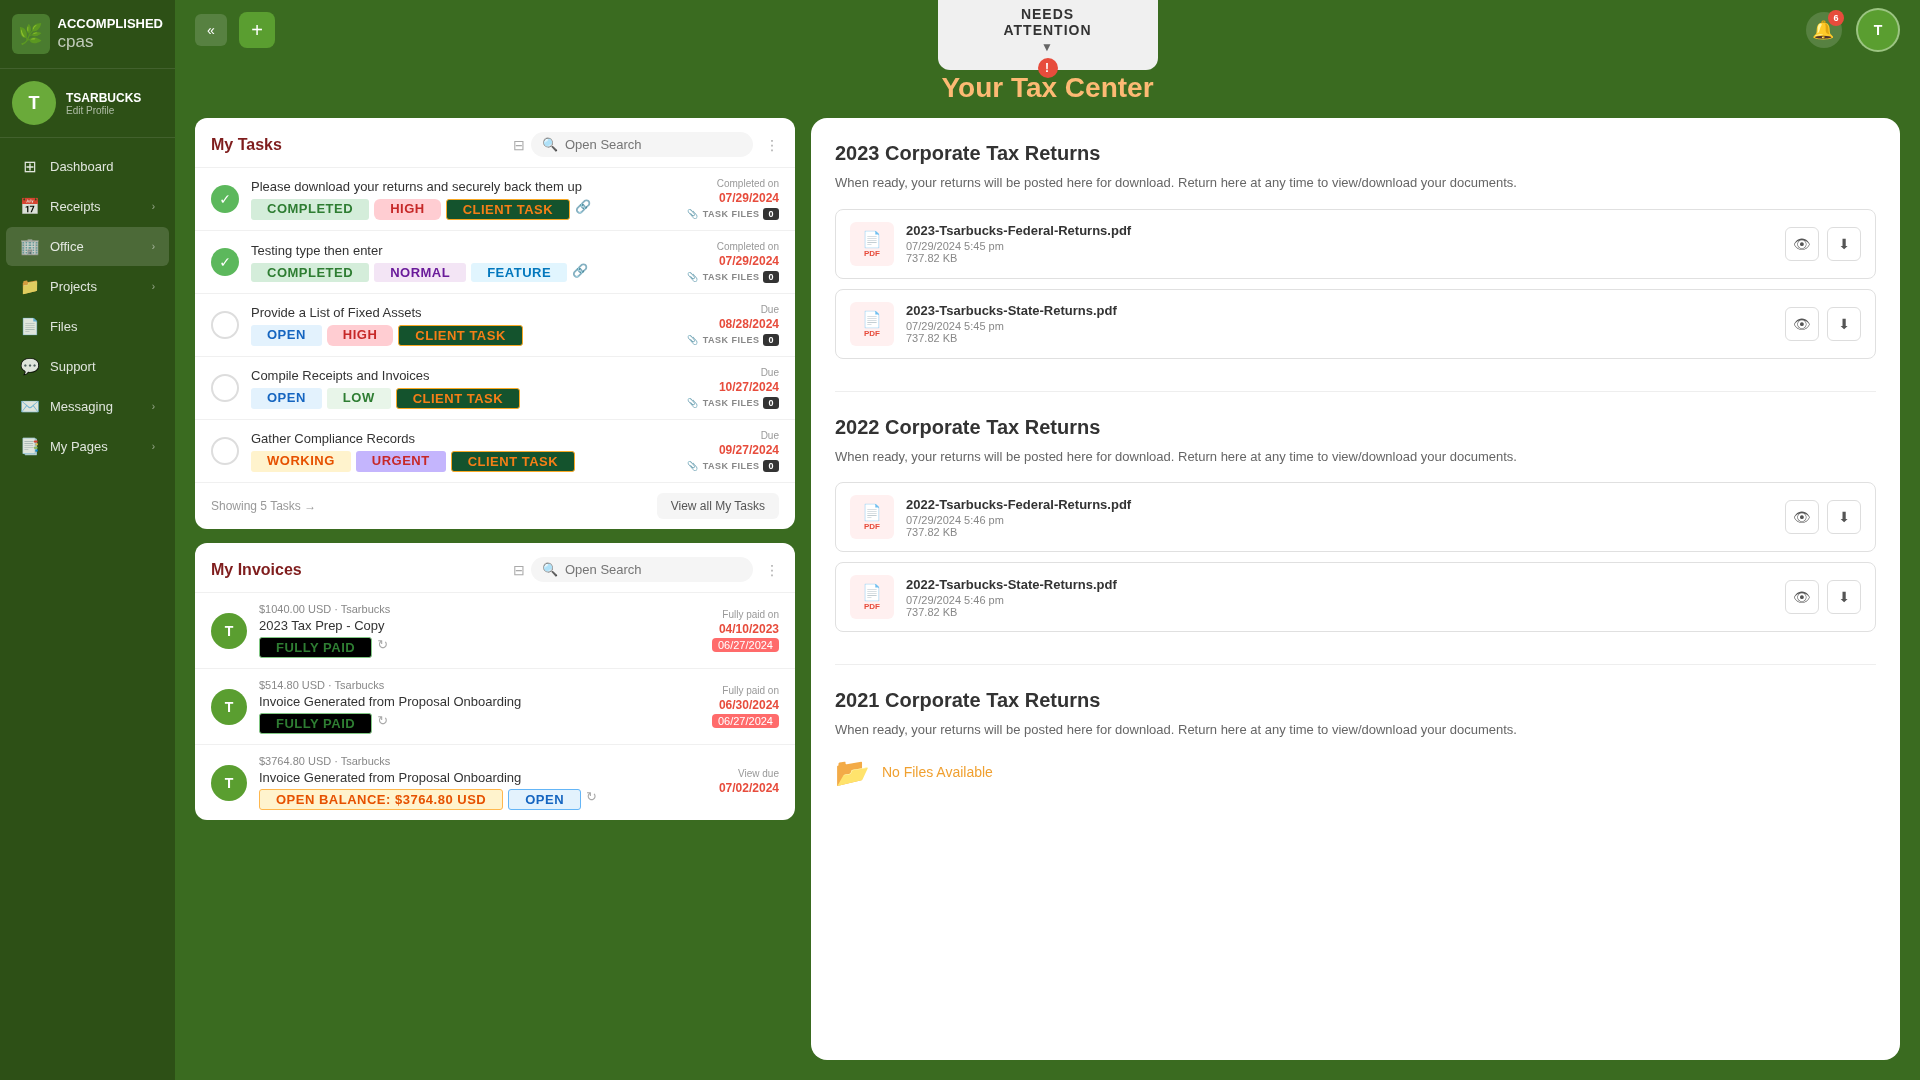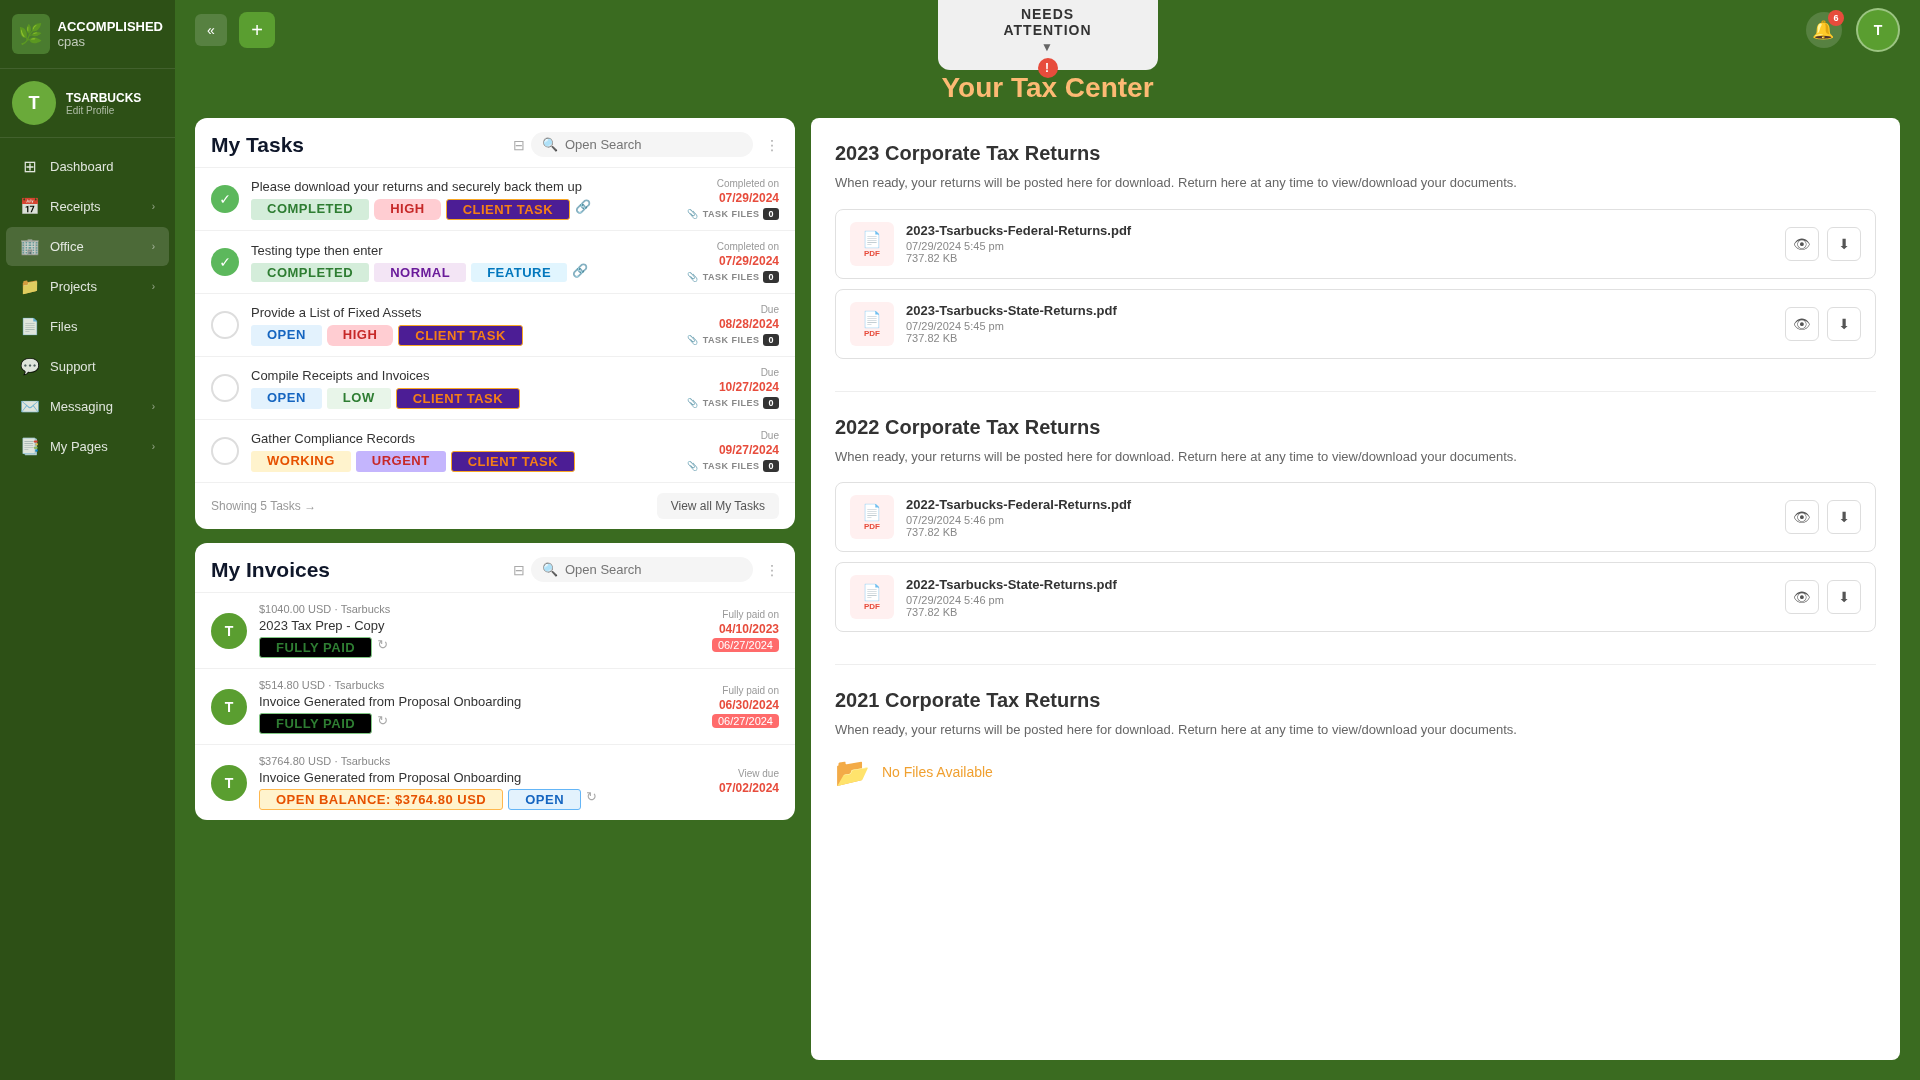--- a/index.html
+++ b/index.html
@@ -16,21 +16,21 @@
       color: white;
     }
     .sidebar-logo {
       padding: 14px 12px;
       display: flex;
       align-items: center;
       gap: 8px;
       border-bottom: 1px solid rgba(255,255,255,0.1);
     }
     .logo-text { font-size: 13px; font-weight: 700; line-height: 1.2; }
-    .logo-sub { font-size: 13px; color: rgba(255,255,255,0.7); }
+    .logo-sub { font-size: 17px; color: rgba(255,255,255,0.7); }
     .logo-icon {
       width: 40px; height: 40px;
       background: #4a7c2f;
       border-radius: 6px;
       display: flex; align-items: center; justify-content: center;
       font-size: 20px;
     }
     .sidebar-profile {
       padding: 12px;
       display: flex;
@@ -179,21 +179,21 @@
       background: white;
       border-radius: 12px;
       overflow: hidden;
     }
     .card-header {
       display: flex;
       align-items: center;
       justify-content: space-between;
       padding: 14px 16px 10px;
     }
-    .card-title { font-size: 21px; font-weight: 600; color: #0f172a; }
+    .card-title { font-size: 16px; font-weight: 600; color: #7f1d1d; }
     .search-bar {
       display: flex; align-items: center; gap: 6px;
       background: #f5f5f5; border-radius: 20px;
       padding: 5px 12px;
       flex: 1; max-width: 260px;
       margin-left: auto;
     }
     .search-icon-small { color: #aaa; font-size: 13px; }
     .search-input {
       border: none; background: transparent;
@@ -224,21 +224,21 @@
       font-size: 13px; font-weight: 700; padding: 2px 16px;
       border-radius: 3px; text-transform: uppercase; letter-spacing: 0.5px;
     }
     .tag-completed { background: #d4edda; color: #2e7d32; }
     .tag-open { background: #e3f2fd; color: #1565c0; }
     .tag-working { background: #fff3cd; color: #e65100; }
     .tag-high { background: #ffcdd2; color: #c62828; border-radius: 6px; }
     .tag-normal { background: #f3e5f5; color: #6a1b9a; }
     .tag-low { background: #e8f5e9; color: #2e7d32; }
     .tag-urgent { background: #c4b5fd; color: #c62828; }
-    .tag-client-task { background: #4c1d95; color: #f57f17; border: 1px solid #f9a825; }
+    .tag-client-task { background: #14532d; color: #f57f17; border: 1px solid #f9a825; }
     .tag-feature { background: #e1f5fe; color: #0277bd; }
     .task-meta { text-align: right; font-size: 10px; color: #999; flex-shrink: 0; }
     .task-date { font-size: 12px; font-weight: 700; color: #e74c3c; margin: 2px 0; }
     .task-date.completed-date { color: #e74c3c; }
     .task-files {
       display: flex; align-items: center; gap: 4px;
       font-size: 9px; font-weight: 700; color: #888;
       letter-spacing: 0.5px; margin-top: 3px;
     }
     .task-files-badge {
@@ -280,21 +280,21 @@
     .tag-fully-paid { background: #000000; color: #2e7d32; border: 1px solid #81c784; }
     .tag-open-balance { background: #fff3cd; color: #e65100; border: 1px solid #ffb74d; }
     .tag-open-inv { background: #e3f2fd; color: #1565c0; border: 1px solid #64b5f6; }
     .refresh-icon { color: #aaa; font-size: 13px; cursor: pointer; }
 
     
     .right-col {
       flex: 1;
       overflow-y: auto;
       background: white;
-      border-radius: 8px;
+      border-radius: 16px;
       padding: 24px;
     }
     .tax-section { margin-bottom: 32px; }
     .tax-section-title { font-size: 20px; font-weight: 600; color: #333; margin-bottom: 8px; }
     .tax-desc { font-size: 13px; color: #666; line-height: 1.5; margin-bottom: 16px; }
     .pdf-file-item {
       display: flex; align-items: center;
       border: 1px solid #e0e0e0;
       border-radius: 8px;
       padding: 12px 14px;

